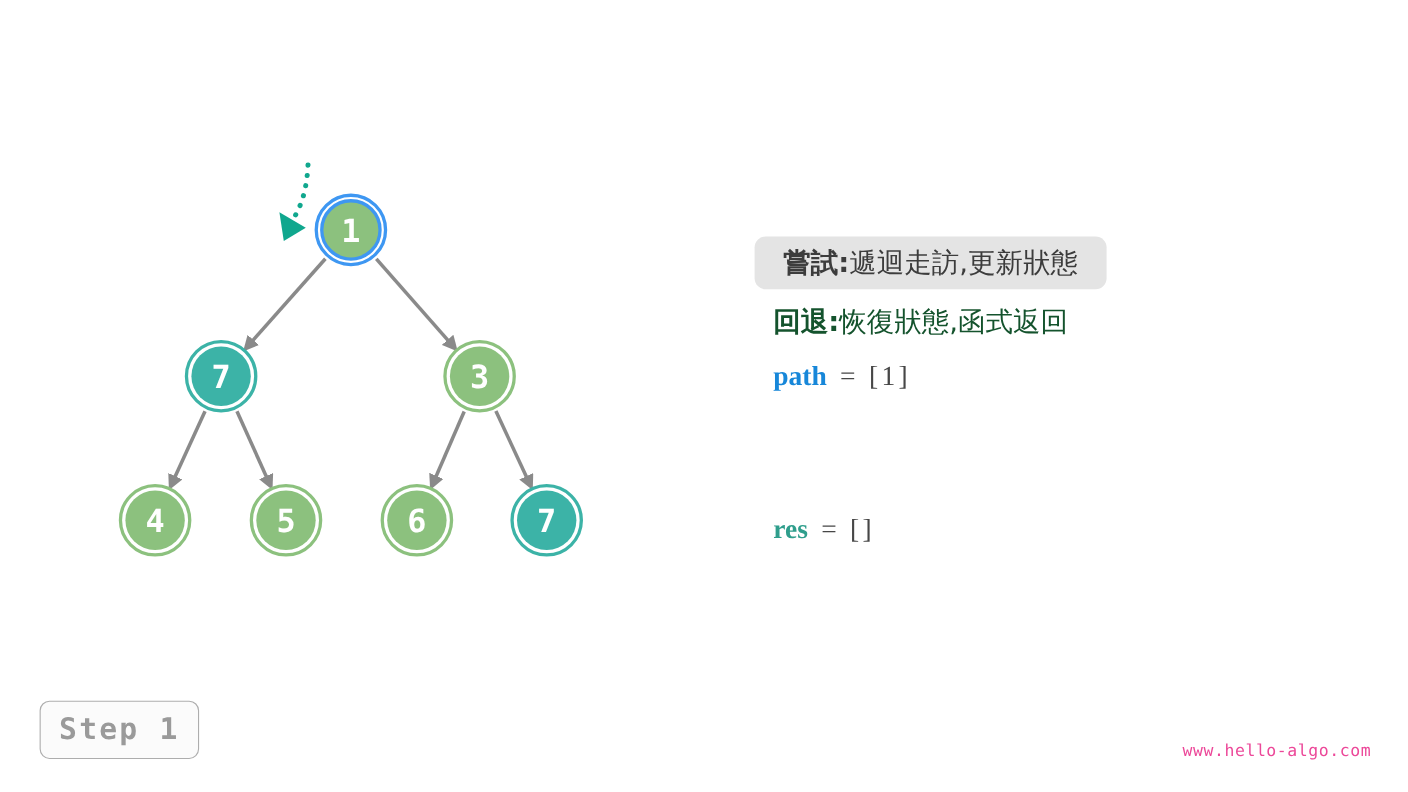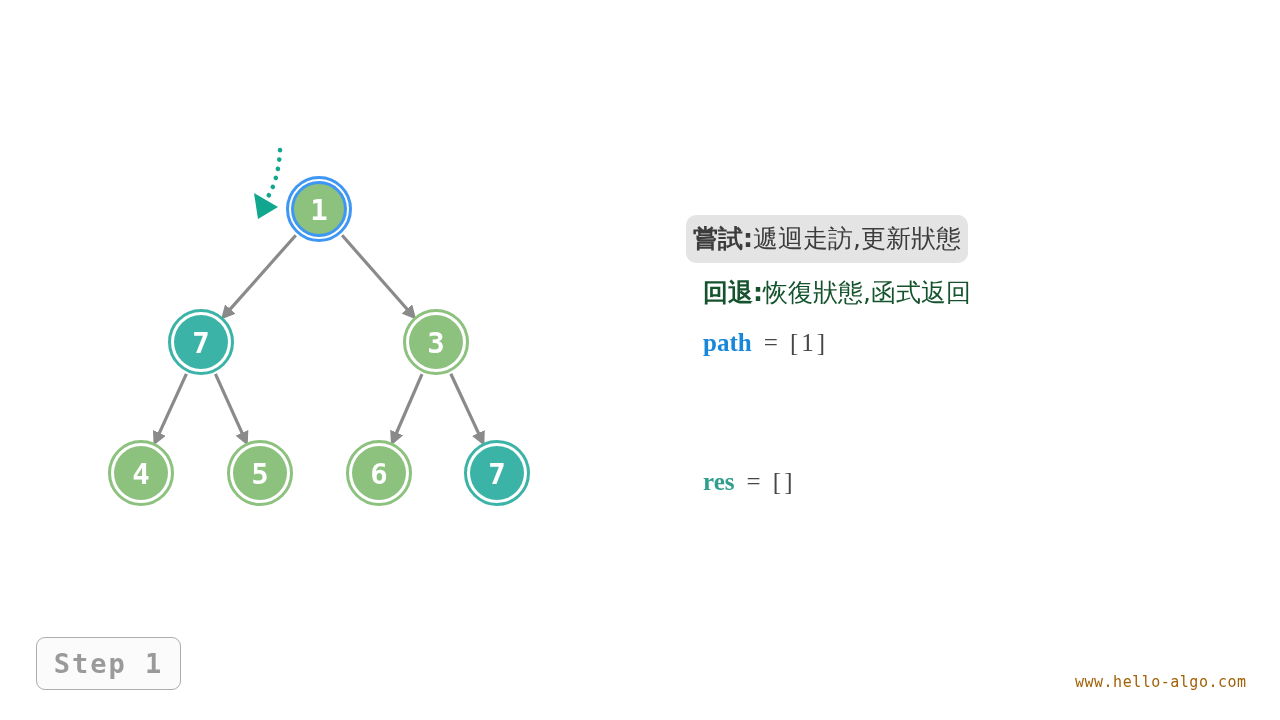--- a/index.html
+++ b/index.html
@@ -38,21 +38,21 @@
     stroke-linecap: round;
   }
   .pointer-head { fill: #10A78E; }
 
   .note-box {
     position: absolute;
     left: 686px; top: 215px;
     height: 48px; line-height: 48px;
     background: #E4E4E4;
     border-radius: 10px;
-    padding: 0 7px;
+    padding: 0 26px;
     font-size: 25px;
     color: #3C3C3C;
     white-space: nowrap;
   }
   .note-line {
     position: absolute;
     left: 703px; top: 279px;
     height: 28px; line-height: 28px;
     font-size: 25px;
     color: #14532d;
@@ -90,21 +90,21 @@
     display: flex;
     align-items: center;
     justify-content: center;
   }
 
   .watermark {
     position: absolute;
     left: 1075px; top: 673px;
     font-family: "DejaVu Sans Mono", monospace;
     font-size: 15px;
-    color: #a16207;
+    color: #ec4899;
     letter-spacing: 0.5px;
   }
 </style>
 </head>
 <body>
 
 <div class="canvas">
 
   <svg class="tree-svg" width="600" height="560" viewBox="0 0 600 560">
     <defs>

